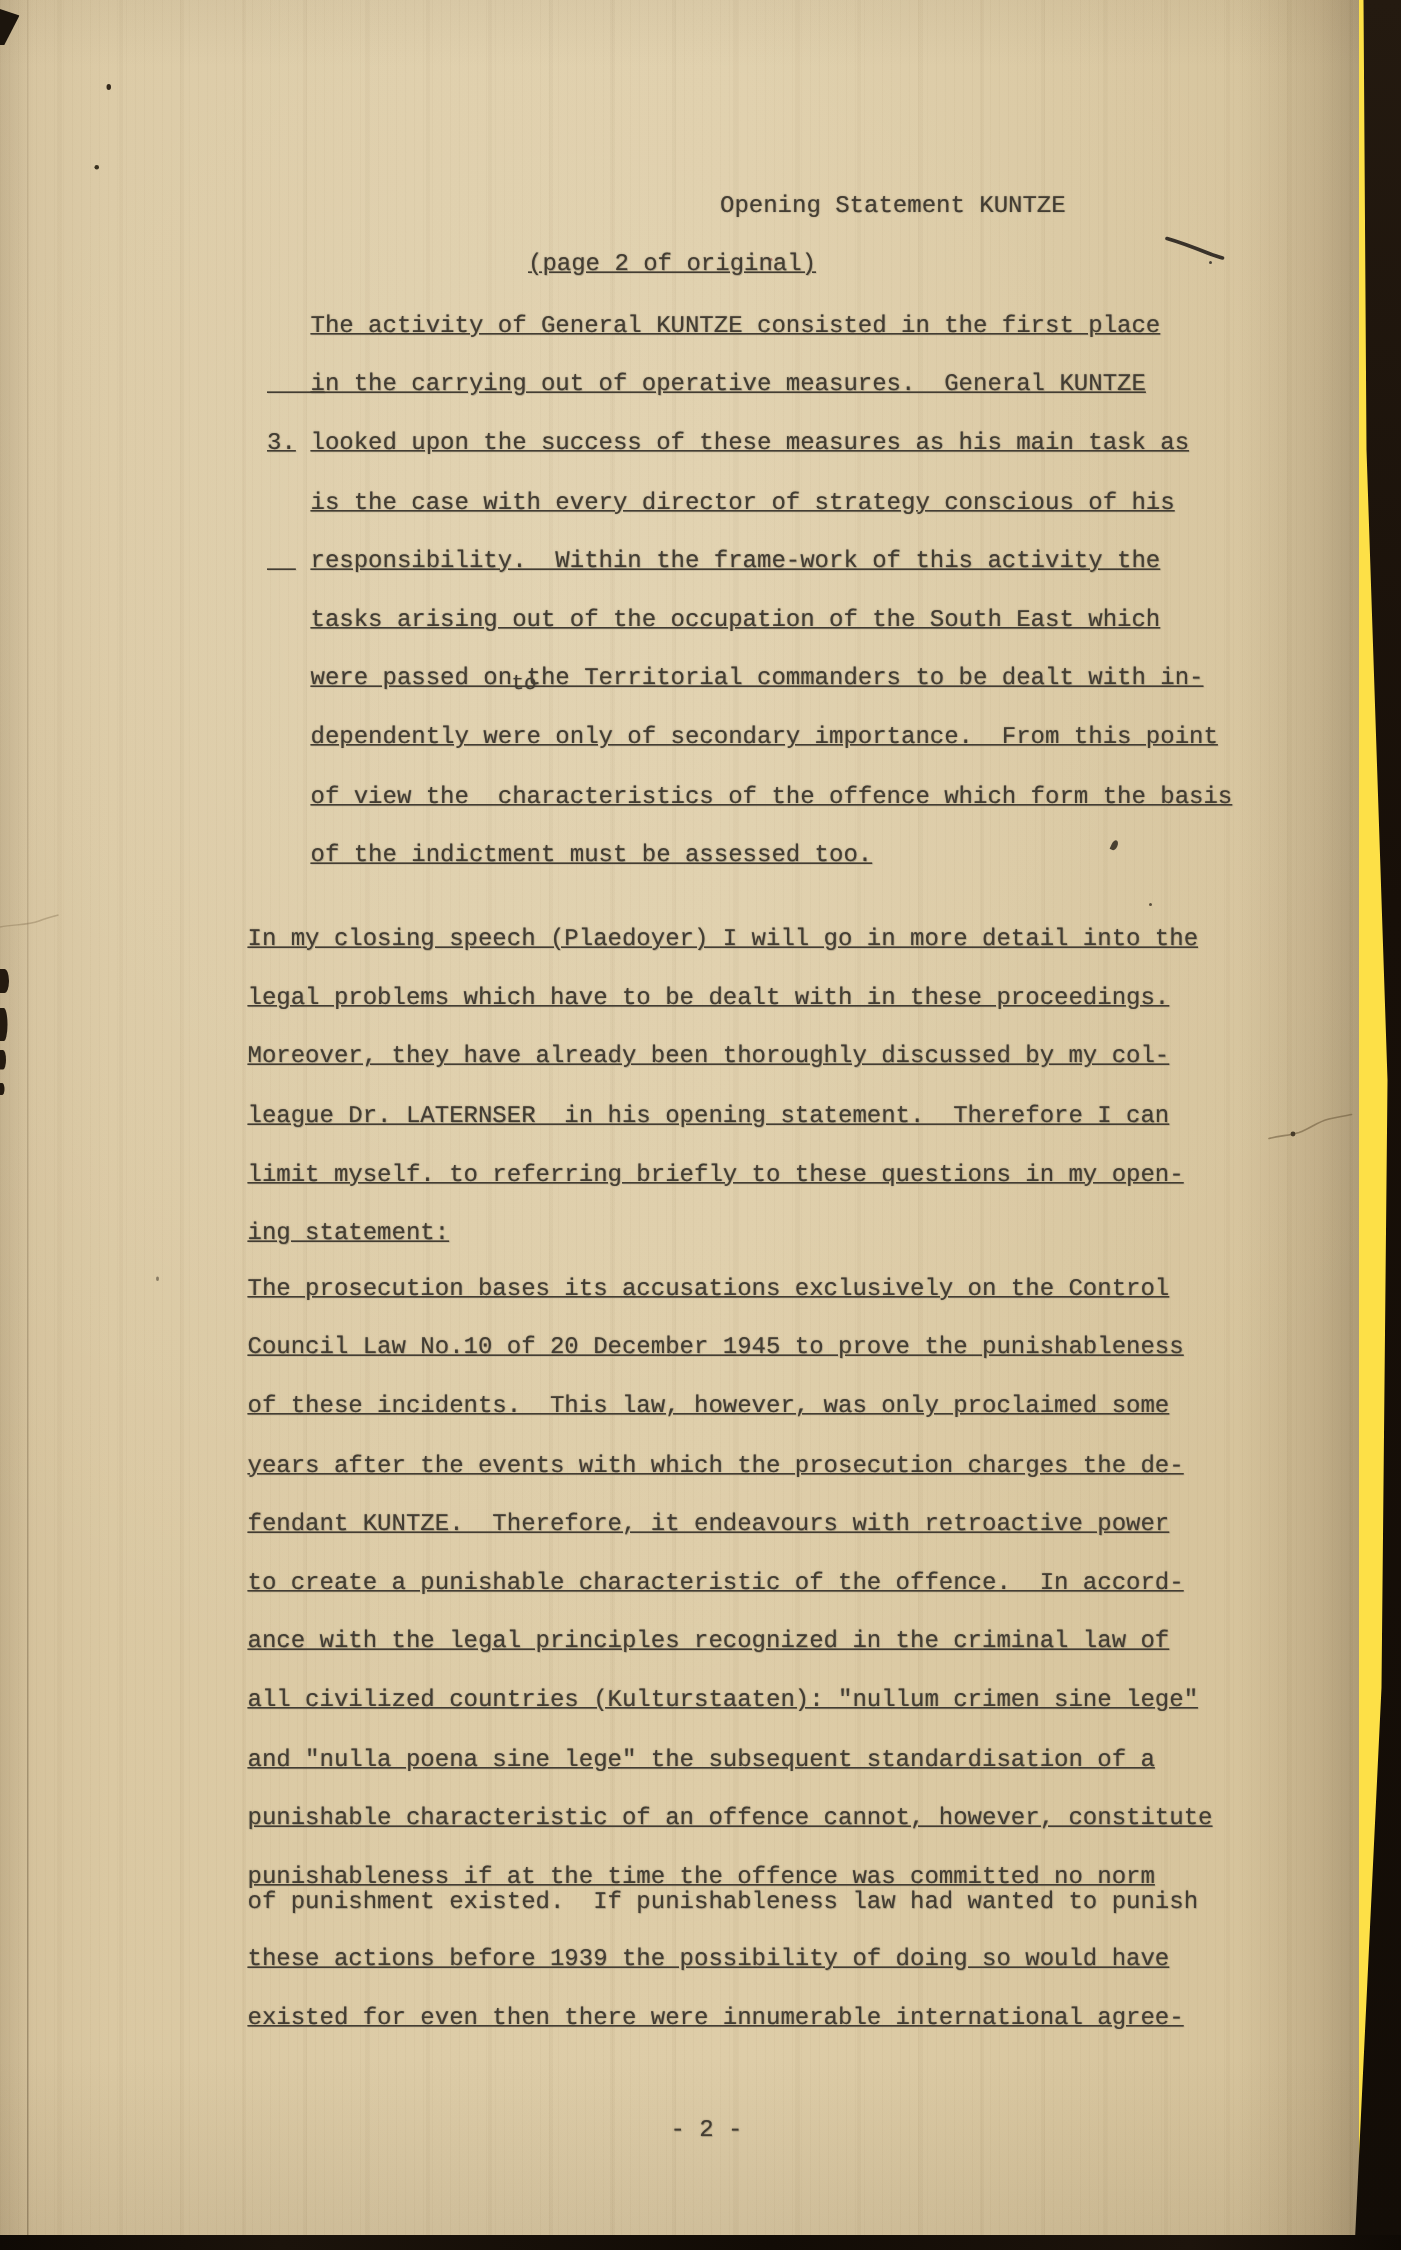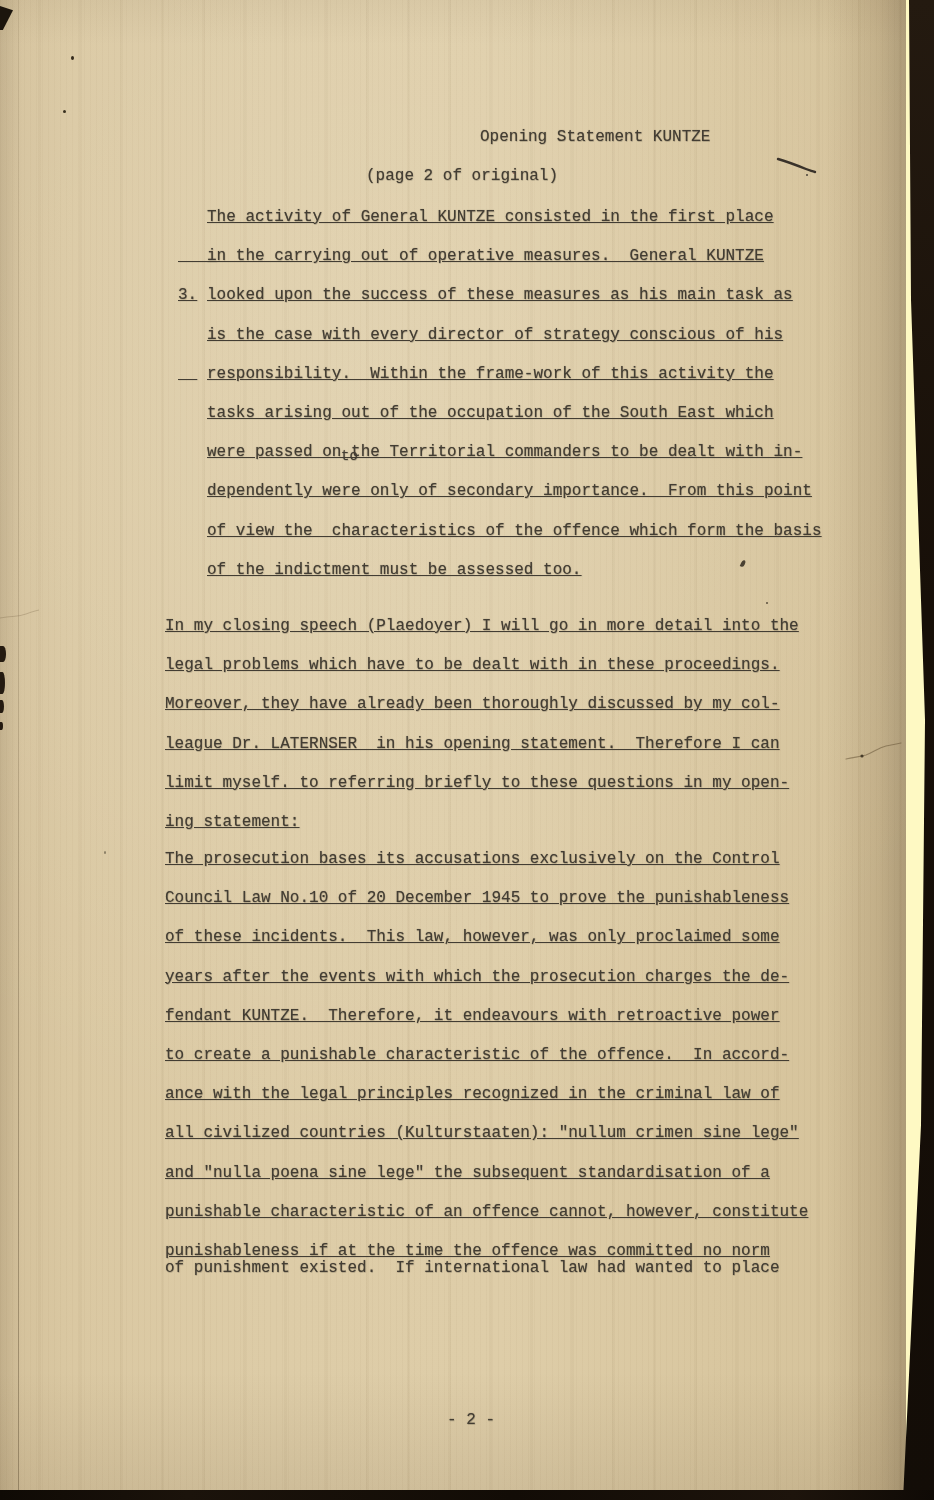--- a/index.html
+++ b/index.html
@@ -1,18 +1,18 @@
 <!DOCTYPE html>
 <html><head>
 <meta charset="utf-8">
 <style>
   html,body{margin:0;padding:0;background:#0e0a06;}
   .stage{
     position:relative;width:934px;height:1500px;overflow:hidden;
-    background:#fef9c3;
+    background:#fde047;
     font-family:"Liberation Mono","DejaVu Sans Mono",monospace;
   }
   
   .paper{
     position:absolute;left:0;top:0;width:906px;height:1491px;
     background:
       radial-gradient(120% 85% at 42% 26%, rgba(255,253,244,0.14), rgba(255,255,255,0) 62%),
       linear-gradient(180deg, rgba(80,60,30,0.06) 0, rgba(0,0,0,0) 3%, rgba(0,0,0,0) 92%, rgba(75,55,28,0.10) 100%),
       linear-gradient(90deg, rgba(70,52,26,0.12) 0, rgba(0,0,0,0) 2.5%, rgba(0,0,0,0) 91%, rgba(95,72,40,0.16) 97%, rgba(62,46,24,0.26) 100%),
       repeating-linear-gradient(90deg, rgba(128,102,64,0.045) 0 1px, rgba(0,0,0,0) 1px 6px),
@@ -86,35 +86,35 @@
     <path d="M4,23 C12,21 18,21 24,19 C32,16 36,12 44,10 C50,8.5 55,8 59,7" fill="none" stroke="rgba(104,85,56,0.55)" stroke-width="1.1" stroke-linecap="round"></path>
     <circle cx="20" cy="20" r="1.6" fill="#473c2a"></circle>
   </svg>
 
   <svg class="left-crease" width="40" height="14" viewBox="0 0 40 14">
     <path d="M0,10 C10,8 18,9 26,6 C31,4 35,3 39,2" fill="none" stroke="rgba(120,100,70,0.35)" stroke-width="0.9"></path>
   </svg>
 
   <div class="single" style="left:480px;top:127px;">Opening Statement KUNTZE</div>
 
-  <div class="single" style="left:366px;top:166px;">(page 2 of original)</div>
+  <div class="single" style="left:352px;top:166px;text-decoration:underline;">(page 2 of original)</div>
 
   <div class="typed" style="left:178px;top:198px;">
     <div class="typed-line">3.</div>
   </div>
 
   <div class="typed" style="left:207px;top:198px;"><div class="typed-line">The activity of General KUNTZE consisted in the first place</div><div class="typed-line">in the carrying out of operative measures.  General KUNTZE</div><div class="typed-line">looked upon the success of these measures as his main task as</div><div class="typed-line">is the case with every director of strategy conscious of his</div><div class="typed-line">responsibility.  Within the frame-work of this activity the</div><div class="typed-line">tasks arising out of the occupation of the South East which</div><div class="typed-line">were passed on the Territorial commanders to be dealt with in-</div><div class="typed-line">dependently were only of secondary importance.  From this point</div><div class="typed-line">of view the  characteristics of the offence which form the basis</div><div class="typed-line">of the indictment must be assessed too.</div></div>
 
   <div class="single superscript" style="left:341px;top:427px;margin-top:19px;">to</div>
 
   <div class="typed" style="left:165px;top:607px;"><div class="typed-line">In my closing speech (Plaedoyer) I will go in more detail into the</div><div class="typed-line">legal problems which have to be dealt with in these proceedings.</div><div class="typed-line">Moreover, they have already been thoroughly discussed by my col-</div><div class="typed-line">league Dr. LATERNSER  in his opening statement.  Therefore I can</div><div class="typed-line">limit myself. to referring briefly to these questions in my open-</div><div class="typed-line">ing statement:</div></div>
 
   <div class="typed" style="left:165px;top:840px;"><div class="typed-line">The prosecution bases its accusations exclusively on the Control</div><div class="typed-line">Council Law No.10 of 20 December 1945 to prove the punishableness</div><div class="typed-line">of these incidents.  This law, however, was only proclaimed some</div><div class="typed-line">years after the events with which the prosecution charges the de-</div><div class="typed-line">fendant KUNTZE.  Therefore, it endeavours with retroactive power</div><div class="typed-line">to create a punishable characteristic of the offence.  In accord-</div><div class="typed-line">ance with the legal principles recognized in the criminal law of</div><div class="typed-line">all civilized countries (Kulturstaaten): "nullum crimen sine lege"</div><div class="typed-line">and "nulla poena sine lege" the subsequent standardisation of a</div><div class="typed-line">punishable characteristic of an offence cannot, however, constitute</div><div class="typed-line">punishableness if at the time the offence was committed no norm</div></div>
 
-  <div class="single" style="left:165px;top:1258px;">of punishment existed.  If international law had wanted to place</div>
+  <div class="single" style="left:165px;top:1258px;">of punishment existed.  If punishableness law had wanted to punish</div>
 
-  <div class="typed" style="left:165px;top:1287px;"></div>
+  <div class="typed" style="left:165px;top:1287px;"><div class="typed-line">these actions before 1939 the possibility of doing so would have</div><div class="typed-line">existed for even then there were innumerable international agree-</div></div>
 
   <div class="single" style="left:447px;top:1410px;">- 2 -</div>
 
   <div class="band-right"></div>
   <div class="band-bottom"></div>
 </div>
 
 </body></html>

